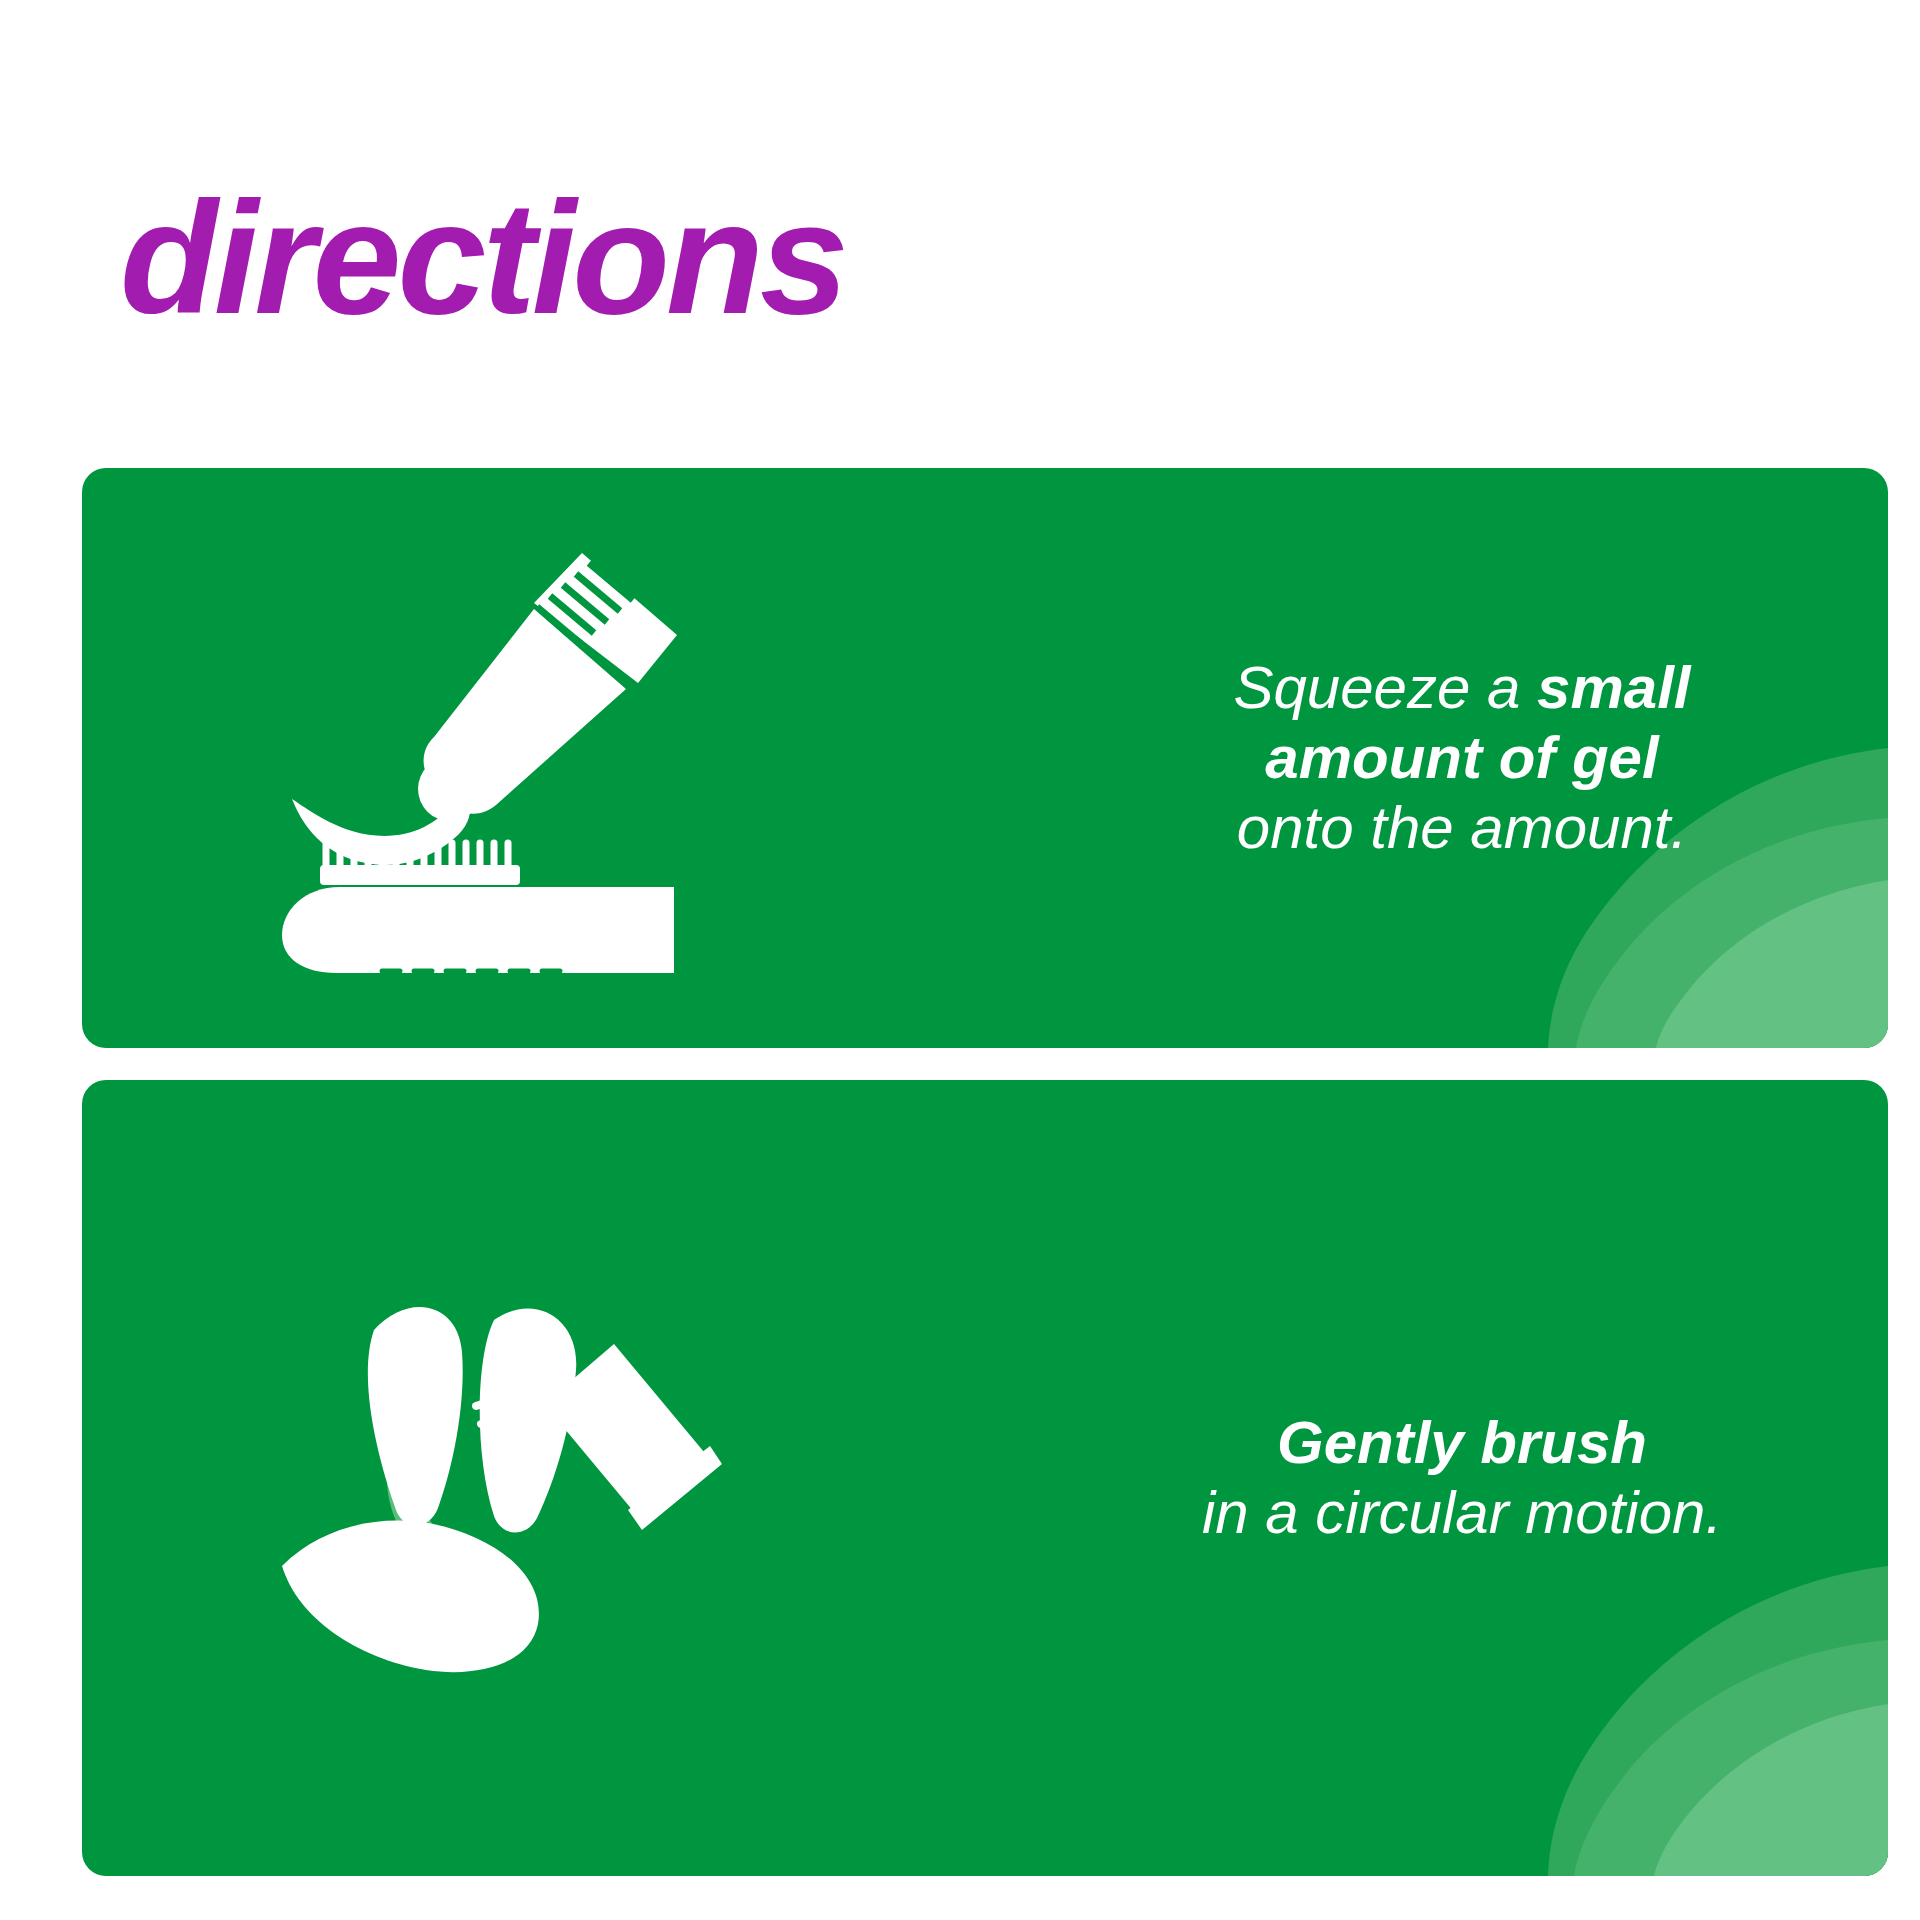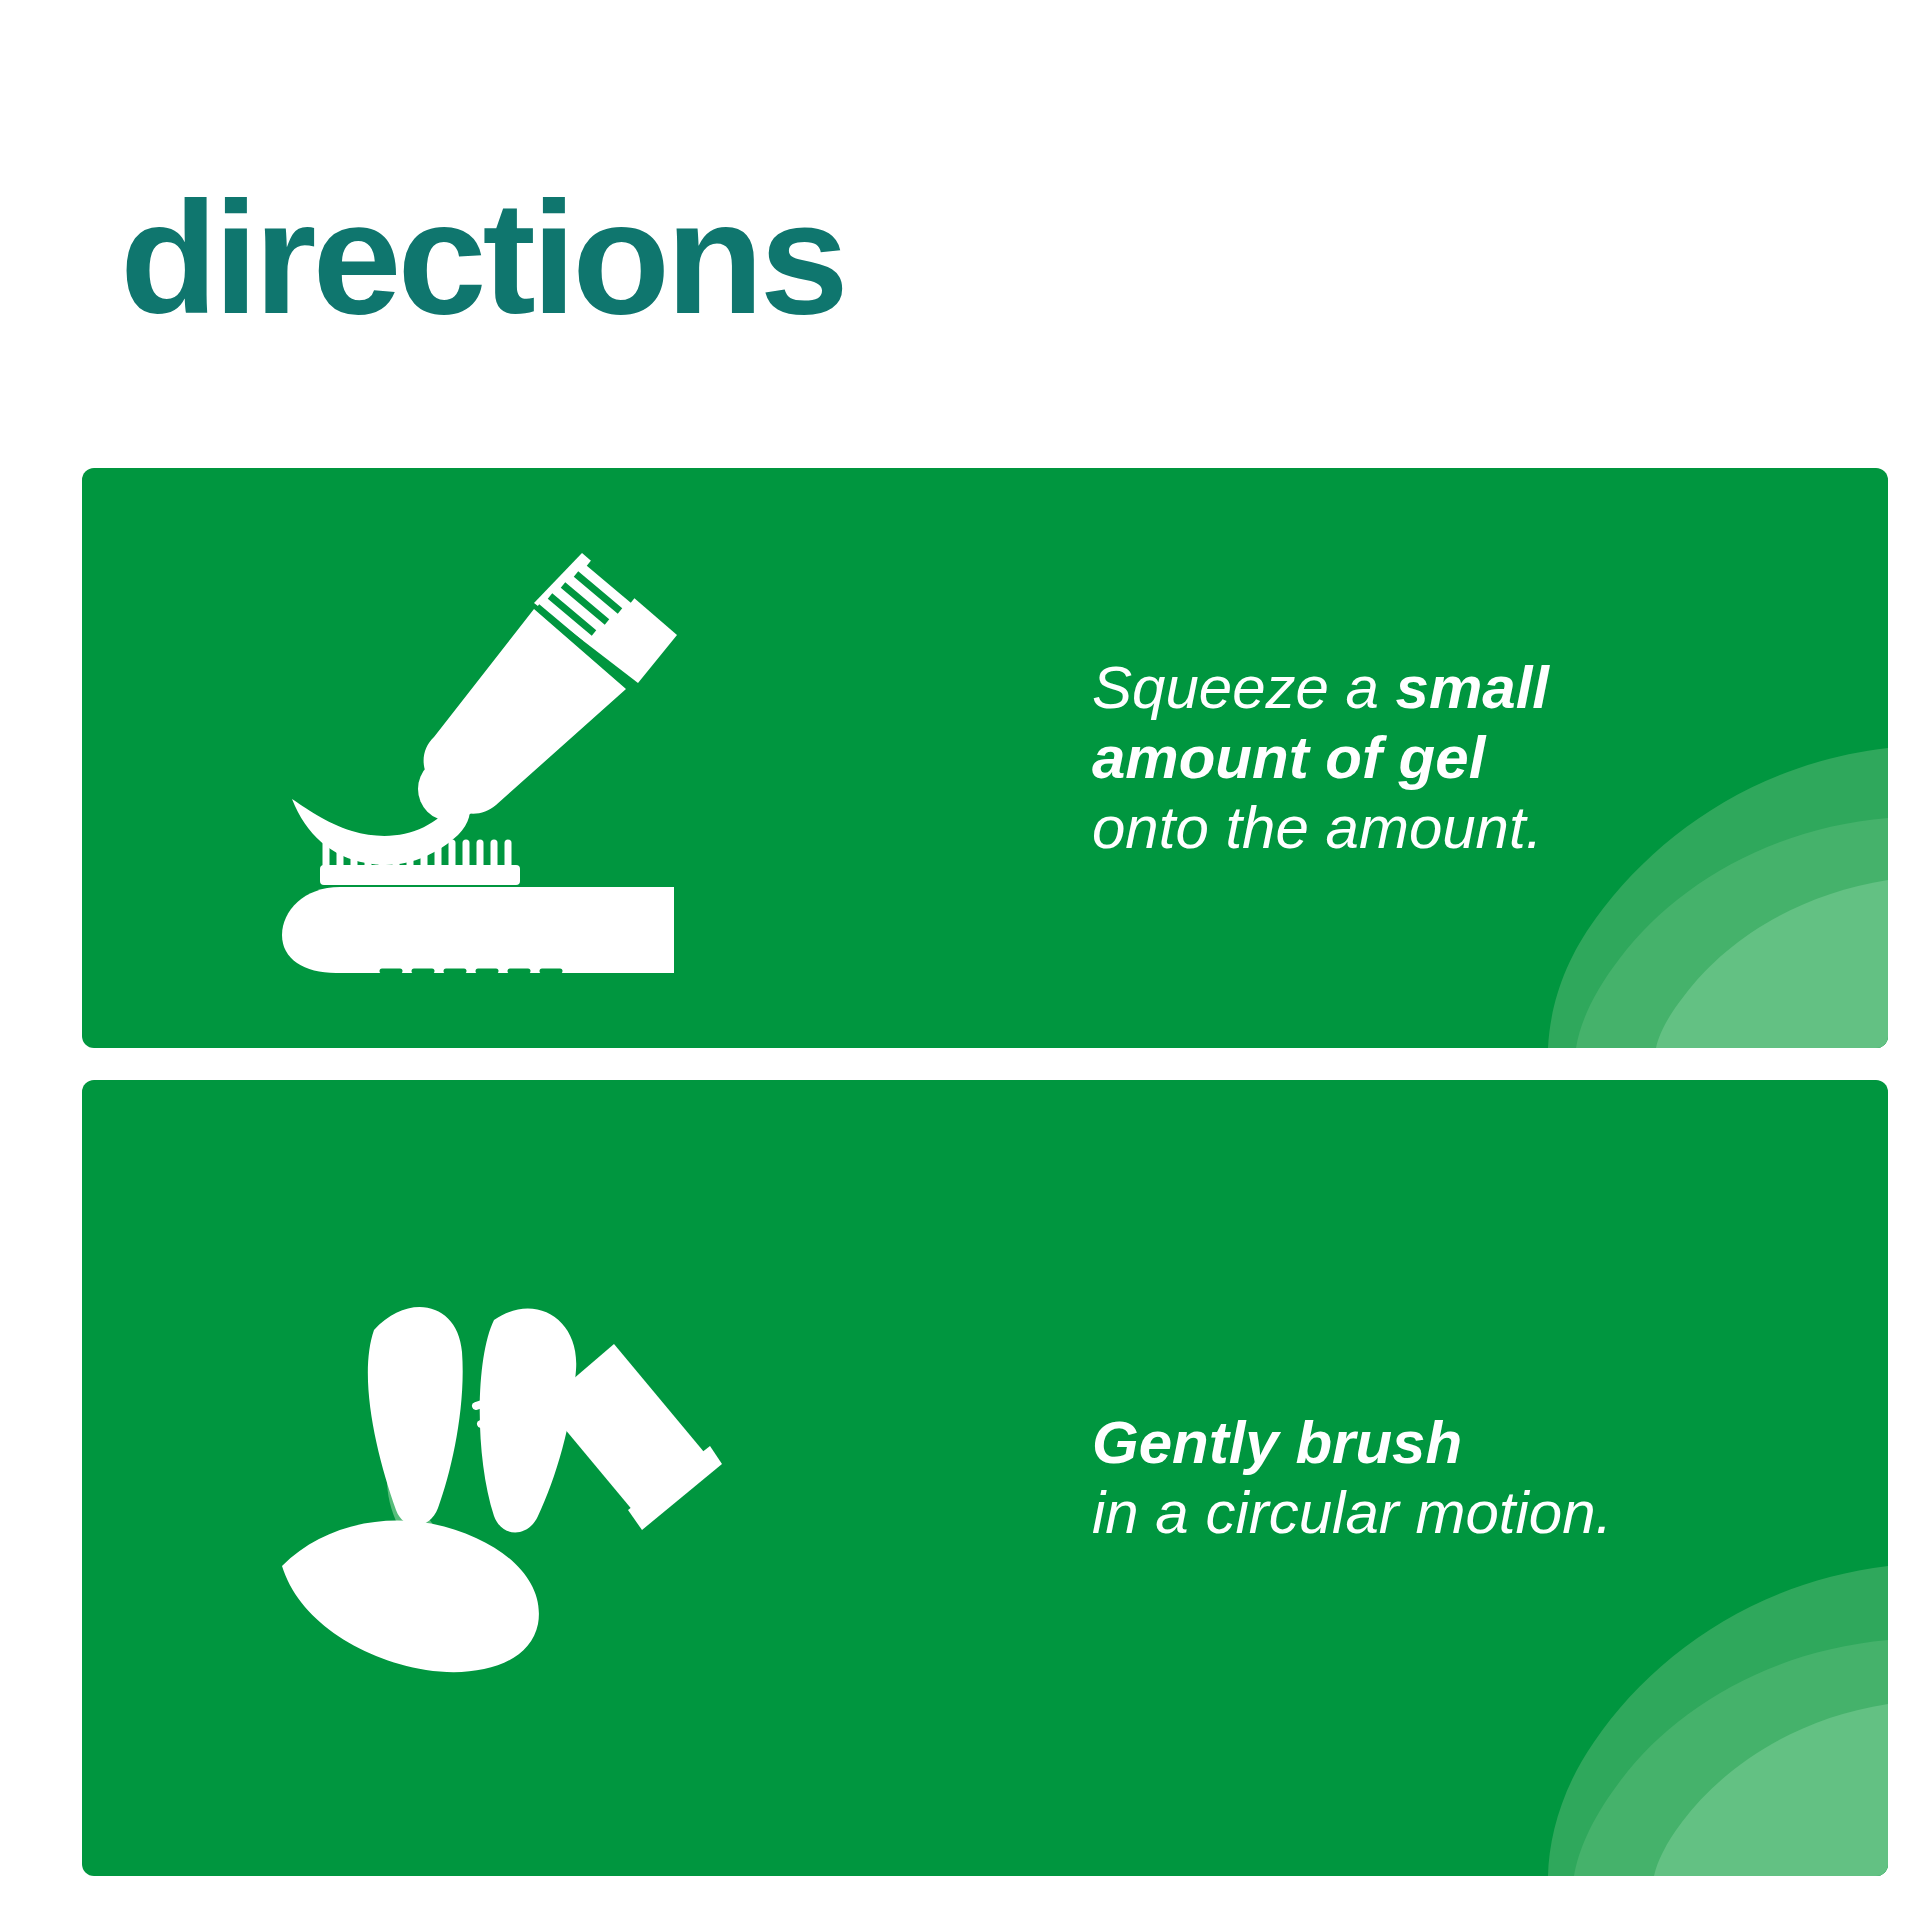--- a/index.html
+++ b/index.html
@@ -22,34 +22,36 @@
   }
 
   
   .page-title {
     position: absolute;
     left: 120px;
     top: 178px;
     font-size: 160px;
     line-height: 1;
     font-weight: bold;
-    color: #0f766e;
+    font-style: italic;
+    color: #a21caf;
     letter-spacing: -4px;
     white-space: nowrap;
     user-select: none;
   }
 
   
   .panel {
     position: absolute;
     left: 82px;
     width: 1806px;
     background: #00963f;
-    border-radius: 12px;
+    border-radius: 24px;
     overflow: hidden;
+    text-align: center;
   }
   .panel--one { top: 468px;  height: 580px; }
   .panel--two { top: 1080px; height: 796px; }
 
   .panel-inner {
     position: absolute;
     inset: 0;
   }
 
   

